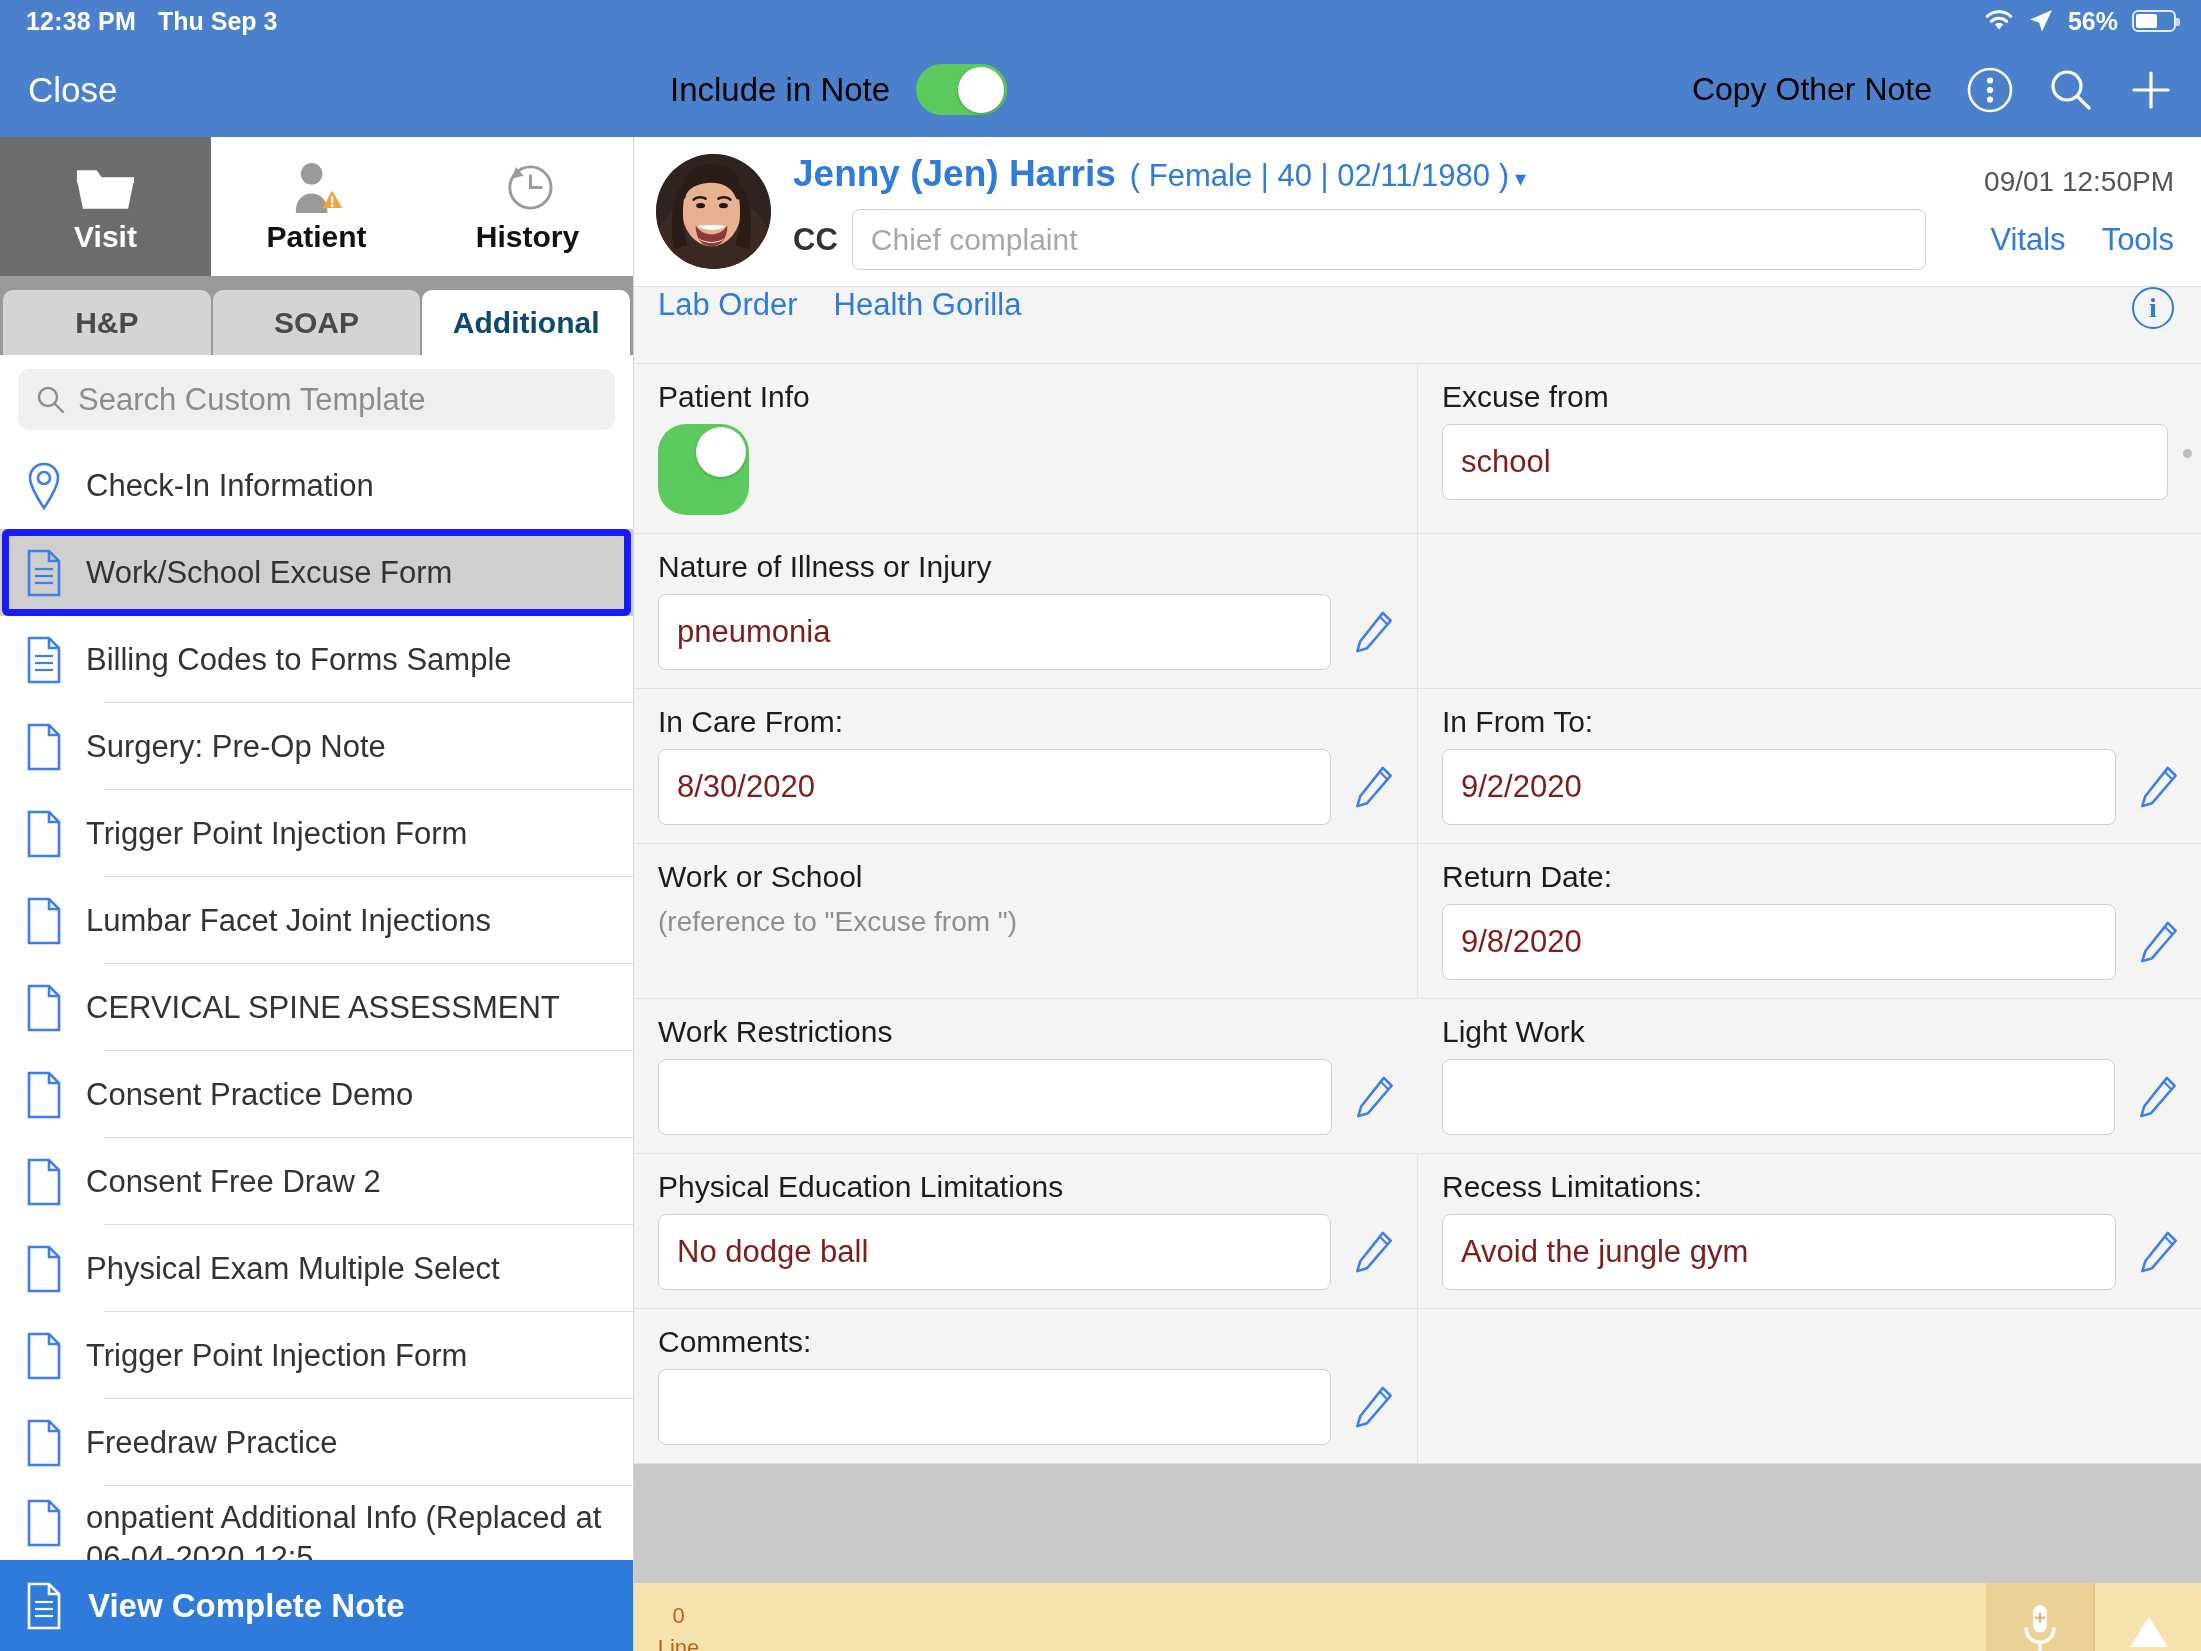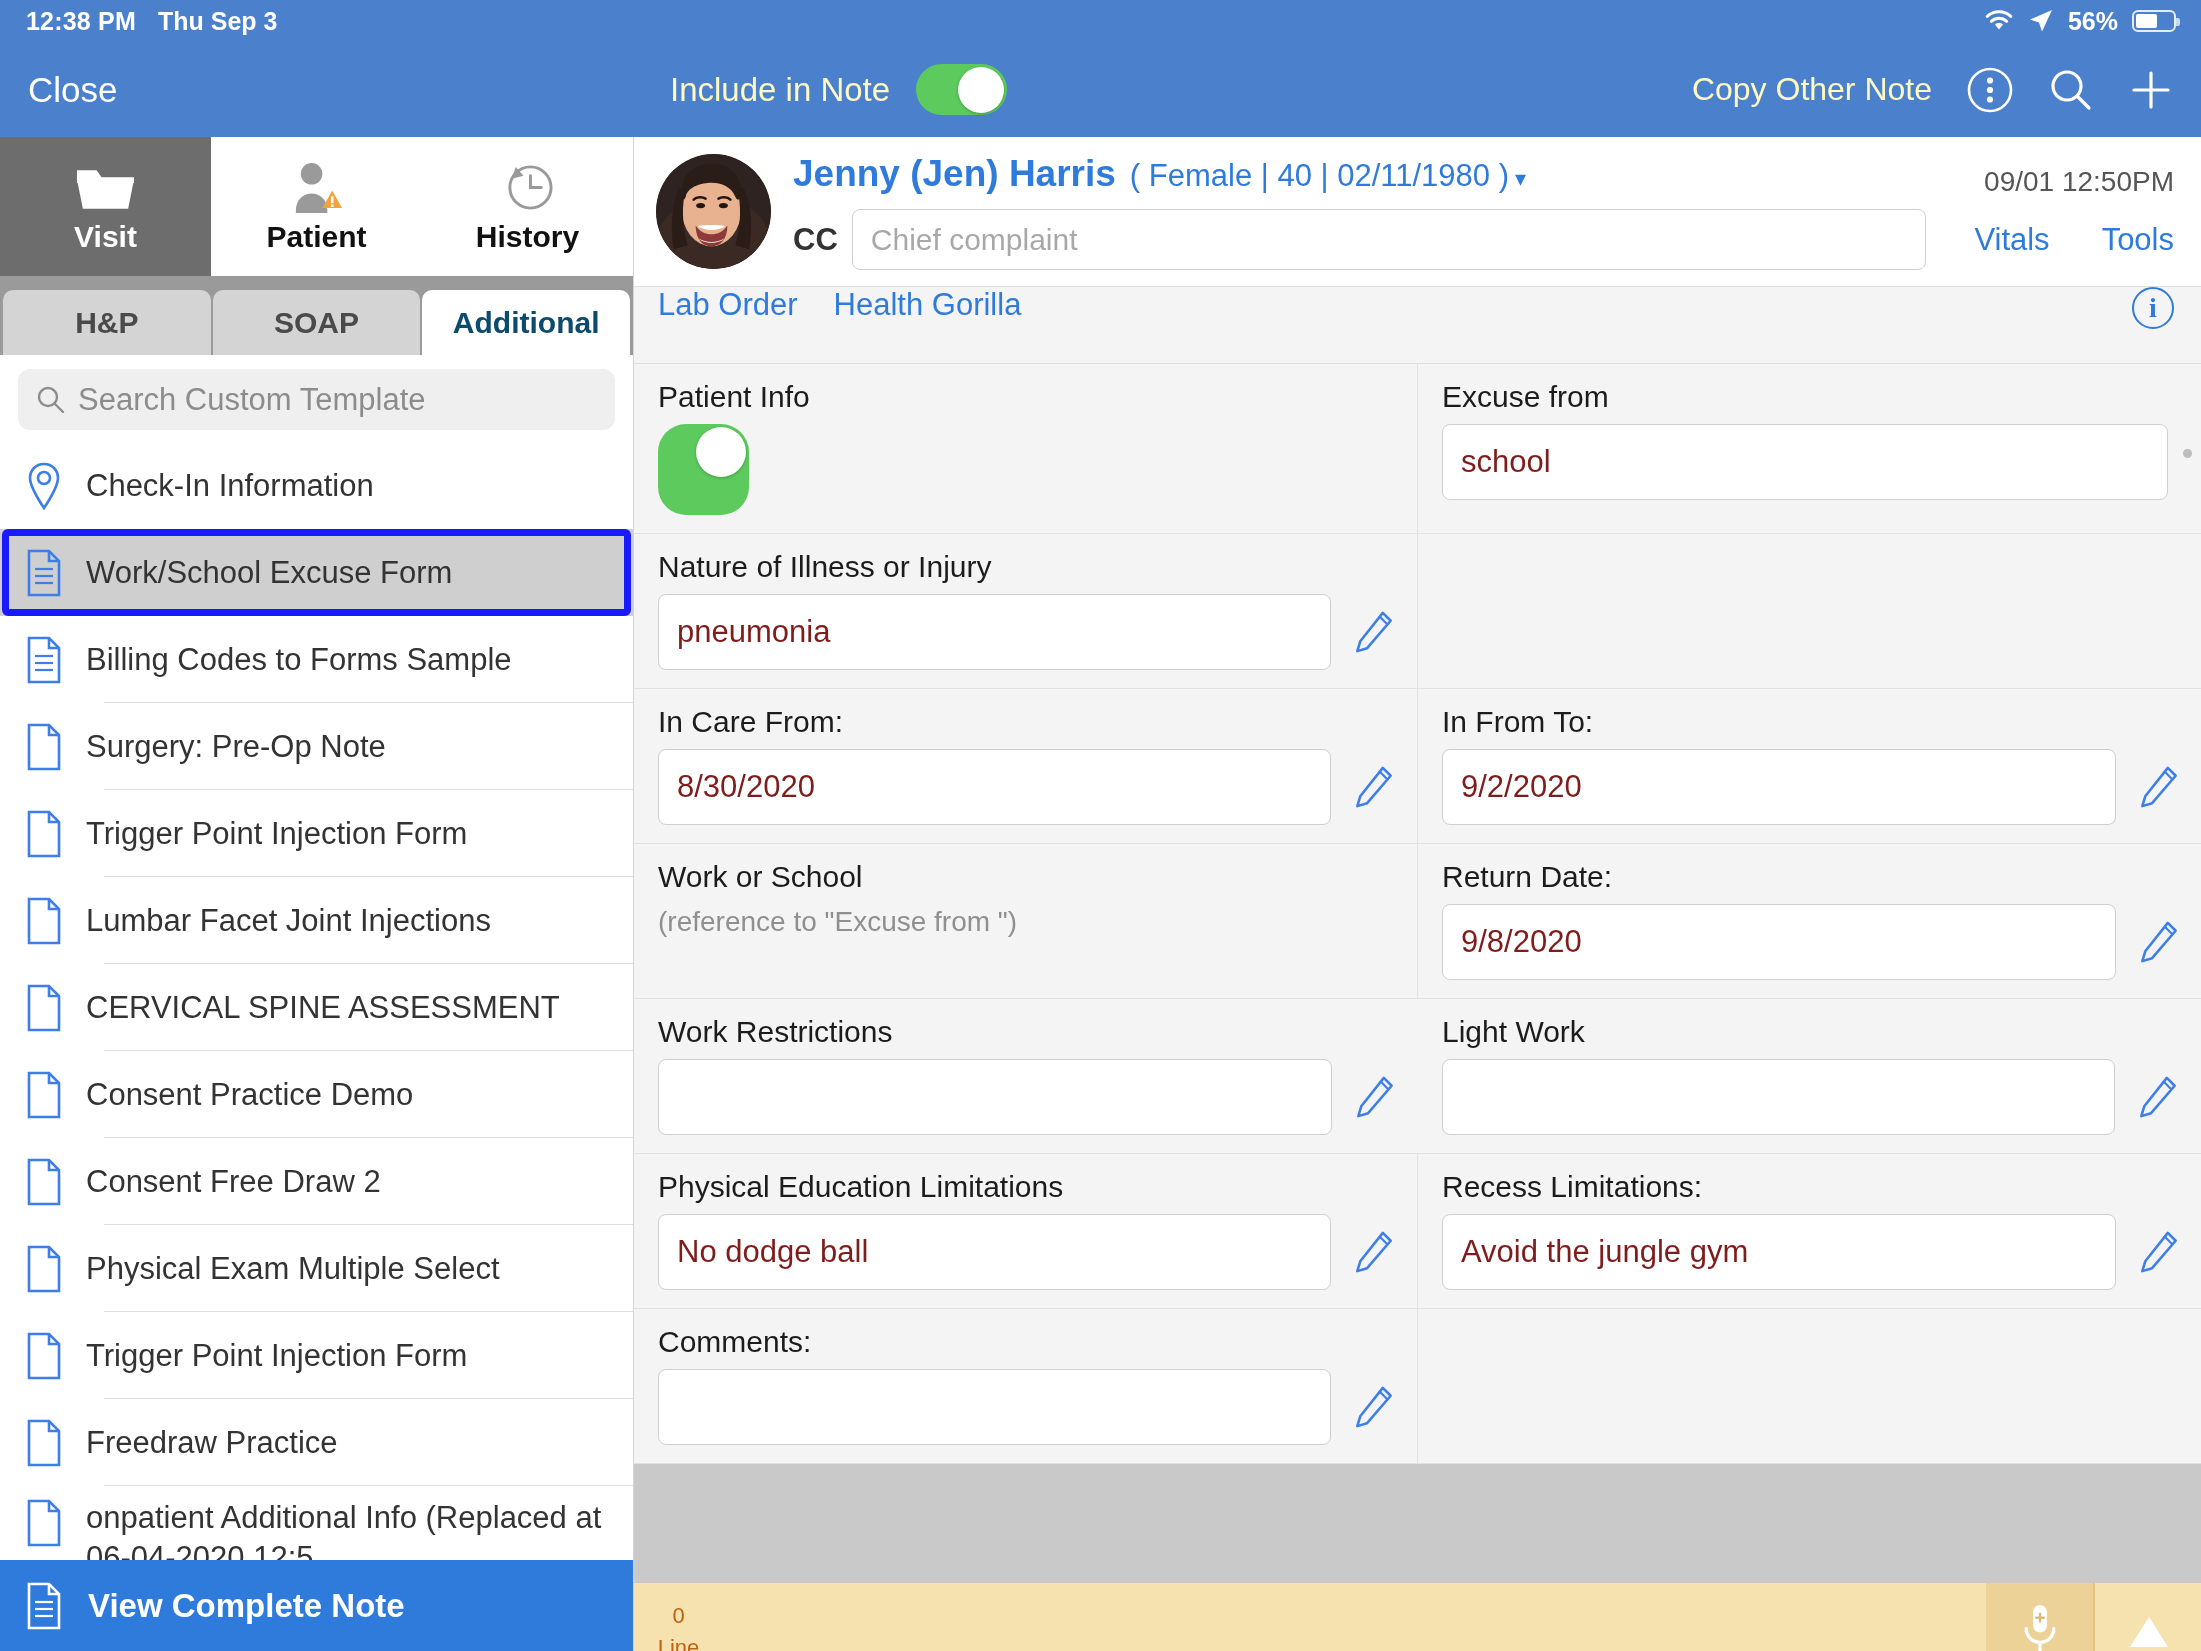--- a/index.html
+++ b/index.html
@@ -32,21 +32,21 @@
   .batt i { display: block; height: 100%; width: 58%; background: #fff; border-radius: 2px; }
 
   
   .topbar { height: 95px; flex: 0 0 95px; display: flex; }
   .topbar-left {
     width: 634px; background: #4a80cc; color: #fff;
     display: flex; align-items: center; padding-left: 28px;
   }
   .close-btn { font-size: 35px; color: #fff; }
   .topbar-right {
-    flex: 1; background: #4a80cc; color: #fef9c3;
+    flex: 1; background: #4a80cc; color: #000000;
     display: flex; align-items: center; padding: 0 28px 0 36px;
   }
   .include-label { font-size: 33px; }
   .toggle {
     width: 91px; height: 51px; border-radius: 26px; background: #5cca5c;
     position: relative; margin-left: 26px; flex: 0 0 91px;
   }
   .toggle i {
     position: absolute; top: 3px; right: 3px; width: 46px; height: 46px;
     border-radius: 50%; background: #fff;
@@ -133,21 +133,21 @@
   .pt-caret { font-size: 22px; color: #2f7bdc; margin-left: -8px; }
   .cc-row { display: flex; align-items: center; gap: 14px; margin-top: 14px; }
   .cc-lbl { font-size: 31px; font-weight: 700; color: #333; }
   .cc-input {
     flex: 1; height: 61px; border: 1px solid #cfcfcf; border-radius: 8px;
     background: #fff; display: flex; align-items: center; padding: 0 18px;
   }
   .cc-ph { color: #a8a8a8; font-size: 30px; }
   .pt-right { width: 248px; flex: 0 0 248px; text-align: right; }
   .pt-ts { font-size: 28px; color: #555; }
-  .pt-links { margin-top: 24px; display: flex; justify-content: flex-end; gap: 52px; }
+  .pt-links { margin-top: 24px; display: flex; justify-content: flex-end; gap: 36px; }
   .pt-links a { font-size: 31px; color: #2f7bdc; text-decoration: none; }
 
   .labbar {
     height: 77px; flex: 0 0 77px; background: #f4f4f4;
     display: flex; padding: 0 28px 0 24px;
     gap: 36px; border-bottom: 1px solid #e0e0e0;
   }
   .labbar a { font-size: 31px; color: #2f7bdc; text-decoration: none; }
   .info-circle {
     margin-left: auto; width: 42px; height: 42px; border-radius: 50%;

